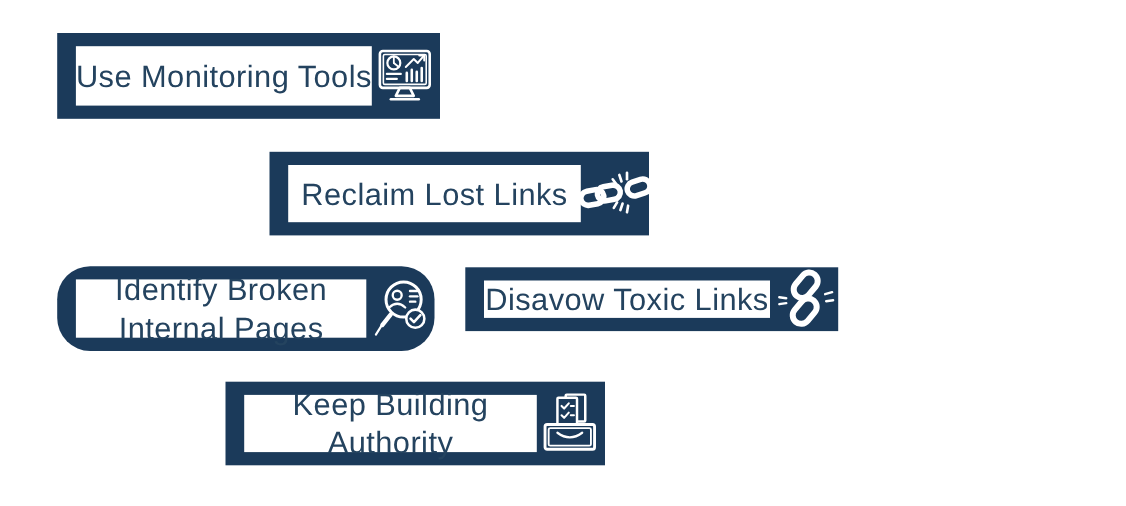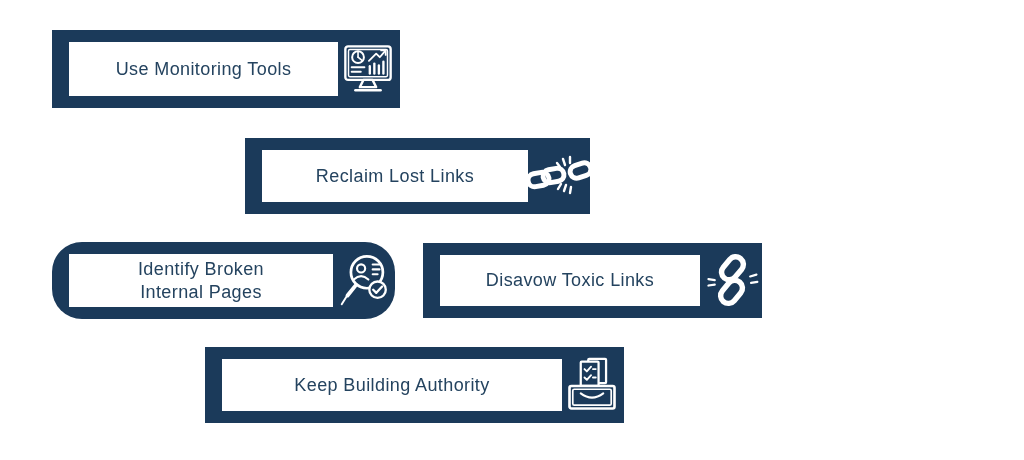--- a/index.html
+++ b/index.html
@@ -25,21 +25,21 @@
   .card-inner{
     position:absolute;
     left:17px; top:12px; bottom:12px; right:62px;
     background:var(--panel);
     display:flex;
     align-items:center;
     justify-content:center;
   }
   .card-label{
     color:var(--text);
-    font-size:18px;
+    font-size:28px;
     font-weight:500;
     letter-spacing:0.4px;
     line-height:1.25;
     text-align:center;
     white-space:pre-line;
   }
   .card-icon{
     position:absolute;
     right:3px;
     top:50%;
@@ -49,22 +49,22 @@
     display:flex;
     align-items:center;
     justify-content:center;
     z-index:2;
   }
   .card-icon svg{width:100%;height:100%;display:block;}
   
   .card-1{left:52px;  top:30px;  width:348px; height:78px;}
   .card-2{left:245px; top:138px; width:345px; height:76px;padding-left:24px;}
   .card-3{left:52px;  top:242px; width:343px; height:77px;border-radius:30px;}
-  .card-4{left:423px; top:243px; width:339px; height:75px;}
-  .card-5{left:205px; top:347px; width:419px; height:76px;}
+  .card-4{left:423px; top:243px; width:339px; height:58px;}
+  .card-5{left:205px; top:347px; width:345px; height:76px;}
   .card-2 .card-icon{right:-2px; width:66px; height:50px;}
   .card-3 .card-icon{right:0px; width:62px; height:64px;}
   .card-4 .card-icon{right:0px; width:60px; height:58px;}
   .card-5 .card-icon{right:2px; width:60px; height:64px;}
   .ico{fill:none;stroke:var(--stroke);stroke-linecap:round;stroke-linejoin:round;}
 </style>
 </head>
 <body>
 
 <div class="canvas">

